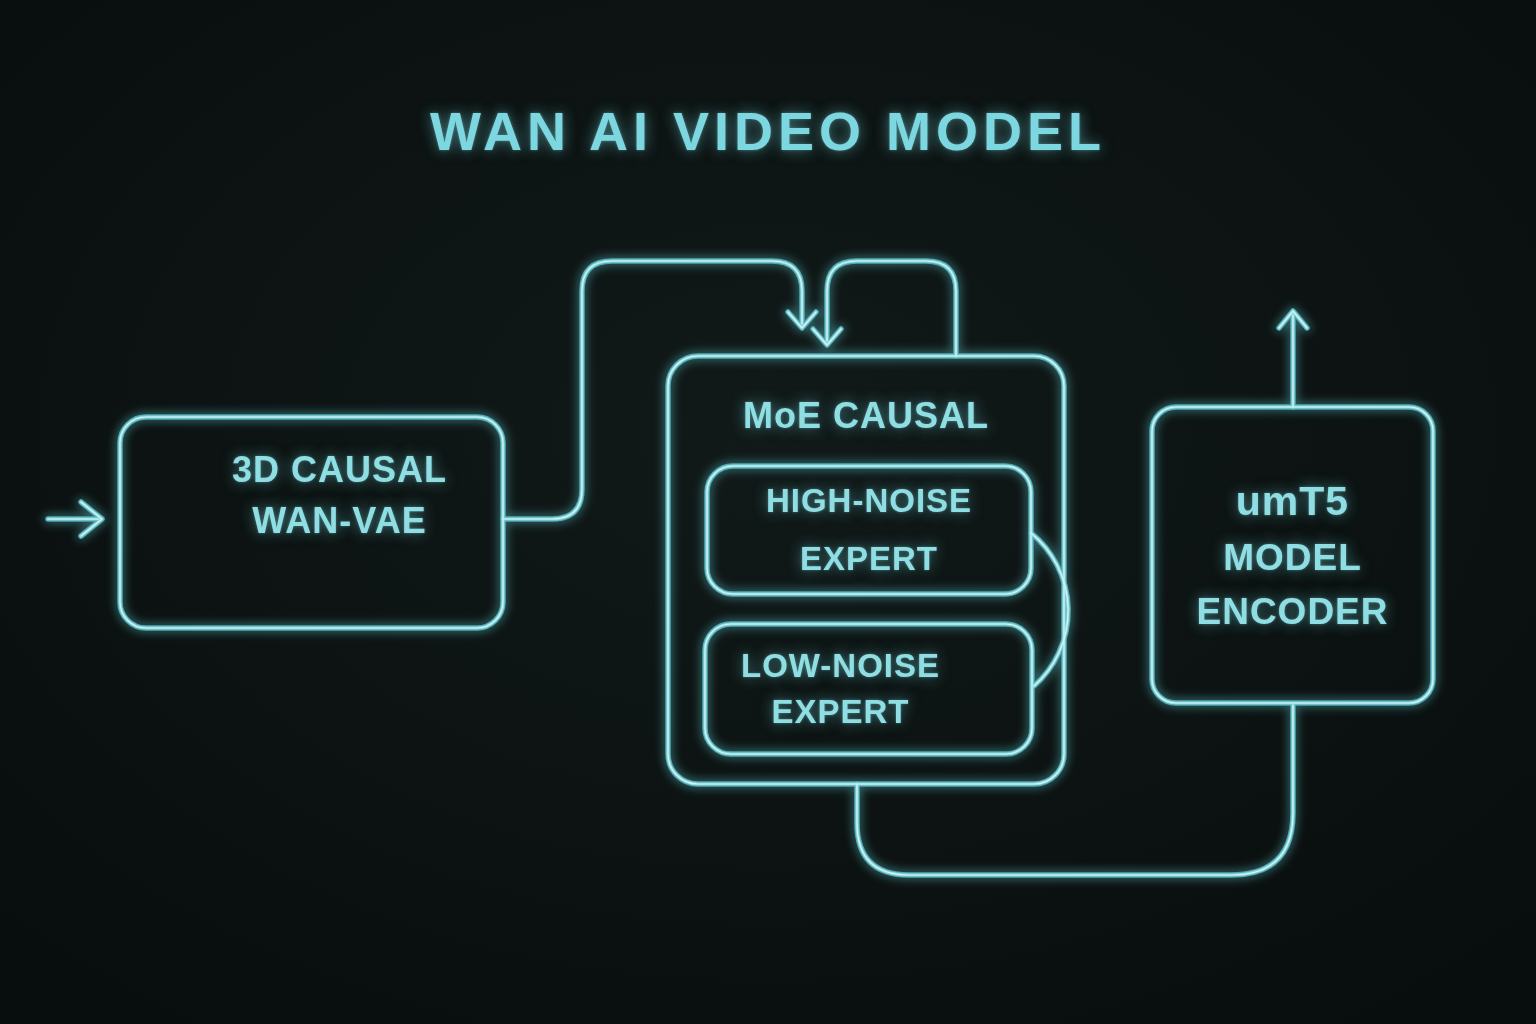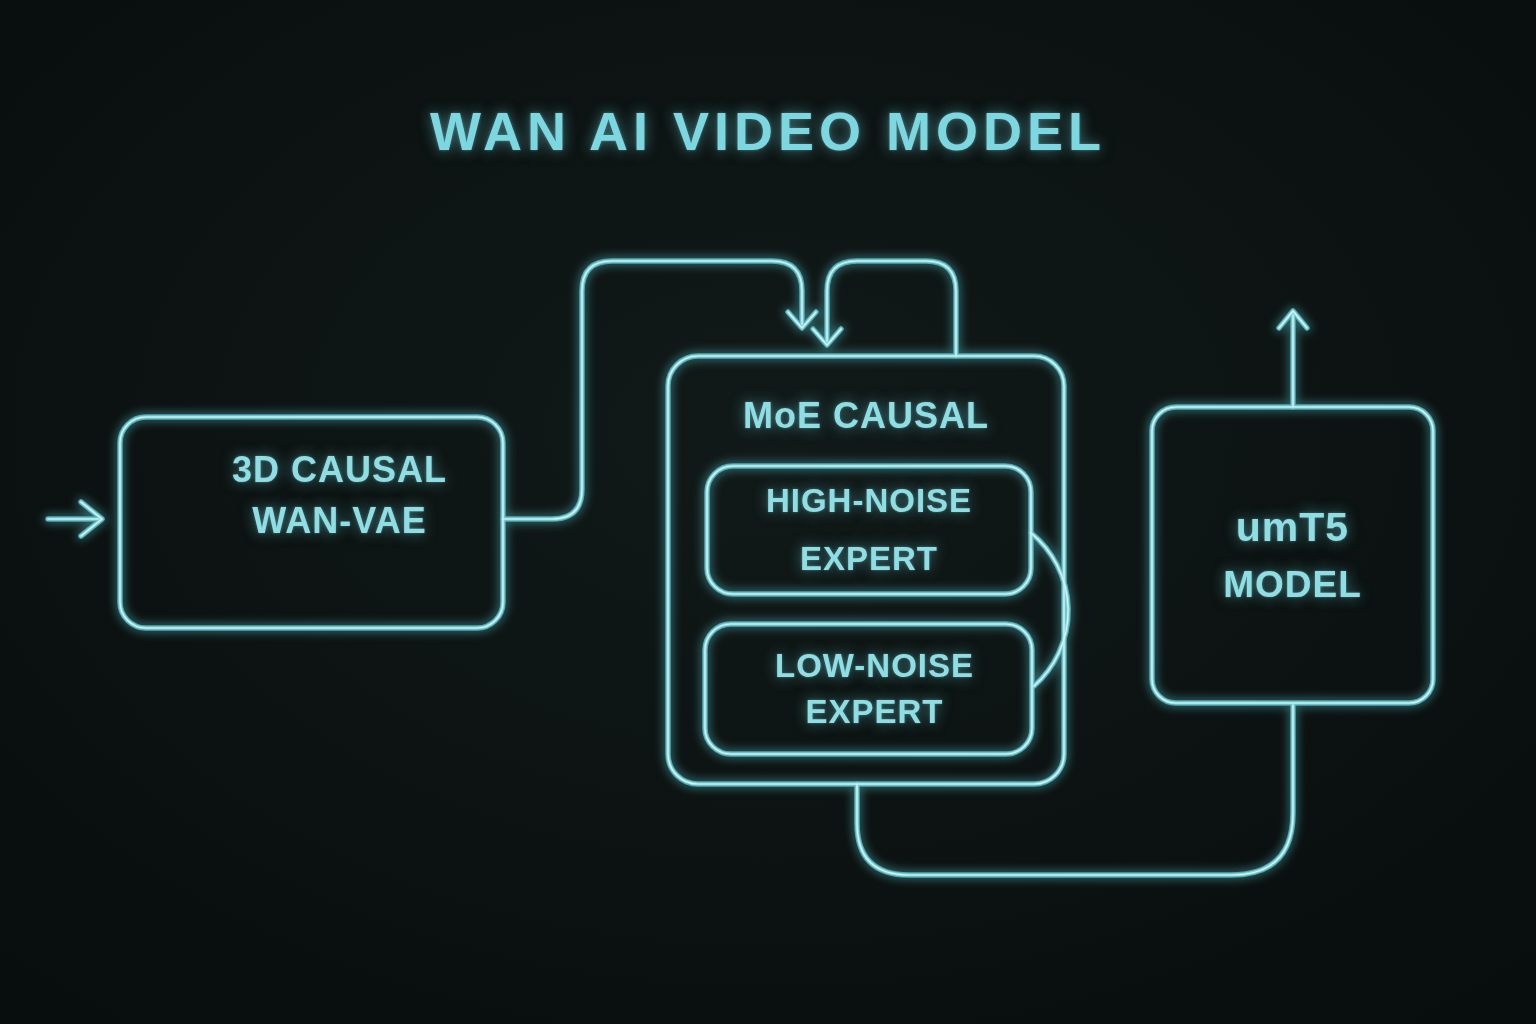--- a/index.html
+++ b/index.html
@@ -39,21 +39,21 @@
     top: 96px;
     height: 70px;
     font-size: 54px;
     font-weight: bold;
     letter-spacing: 5px;
     color: #7dd7e0;
   }
   .vae-label   { left: 120px; top: 417px; width: 383px; height: 156px; margin-left: 28px; }
   .moe-title   { left: 668px; top: 394px; width: 396px; height: 44px; font-size: 36px; font-weight: bold; letter-spacing: 1px; }
   .high-label  { left: 707px; top: 466px; width: 324px; height: 128px; gap: 12px; }
-  .low-label   { left: 711px; top: 624px; width: 327px; height: 130px; }
+  .low-label   { left: 677px; top: 624px; width: 327px; height: 130px; }
   .enc-label   { left: 1152px; top: 407px; width: 281px; height: 296px; }
   .line-lg  { font-size: 36px; font-weight: bold; letter-spacing: 1px; line-height: 1.42; }
   .line-md  { font-size: 33px; font-weight: bold; letter-spacing: 1px; line-height: 1.38; }
   .line-enc { font-size: 37px; font-weight: bold; letter-spacing: 1px; line-height: 1.45; text-align: right; }
   .line-sub { font-size: 24px; font-weight: bold; letter-spacing: 5px; margin-top: 15px; }
 </style>
 </head>
 <body>
 
 <div class="canvas">
@@ -109,15 +109,16 @@
   </div>
 
   <div class="label low-label">
     <span class="line-md">LOW-NOISE</span>
     <span class="line-md">EXPERT</span>
   </div>
 
   <div class="label enc-label">
     <span class="line-enc" style="font-size:41px">umT5</span>
     <span class="line-enc">MODEL</span>
+    <span class="line-enc">ENCODER</span>
   </div>
 
 </div>
 
 </body></html>

